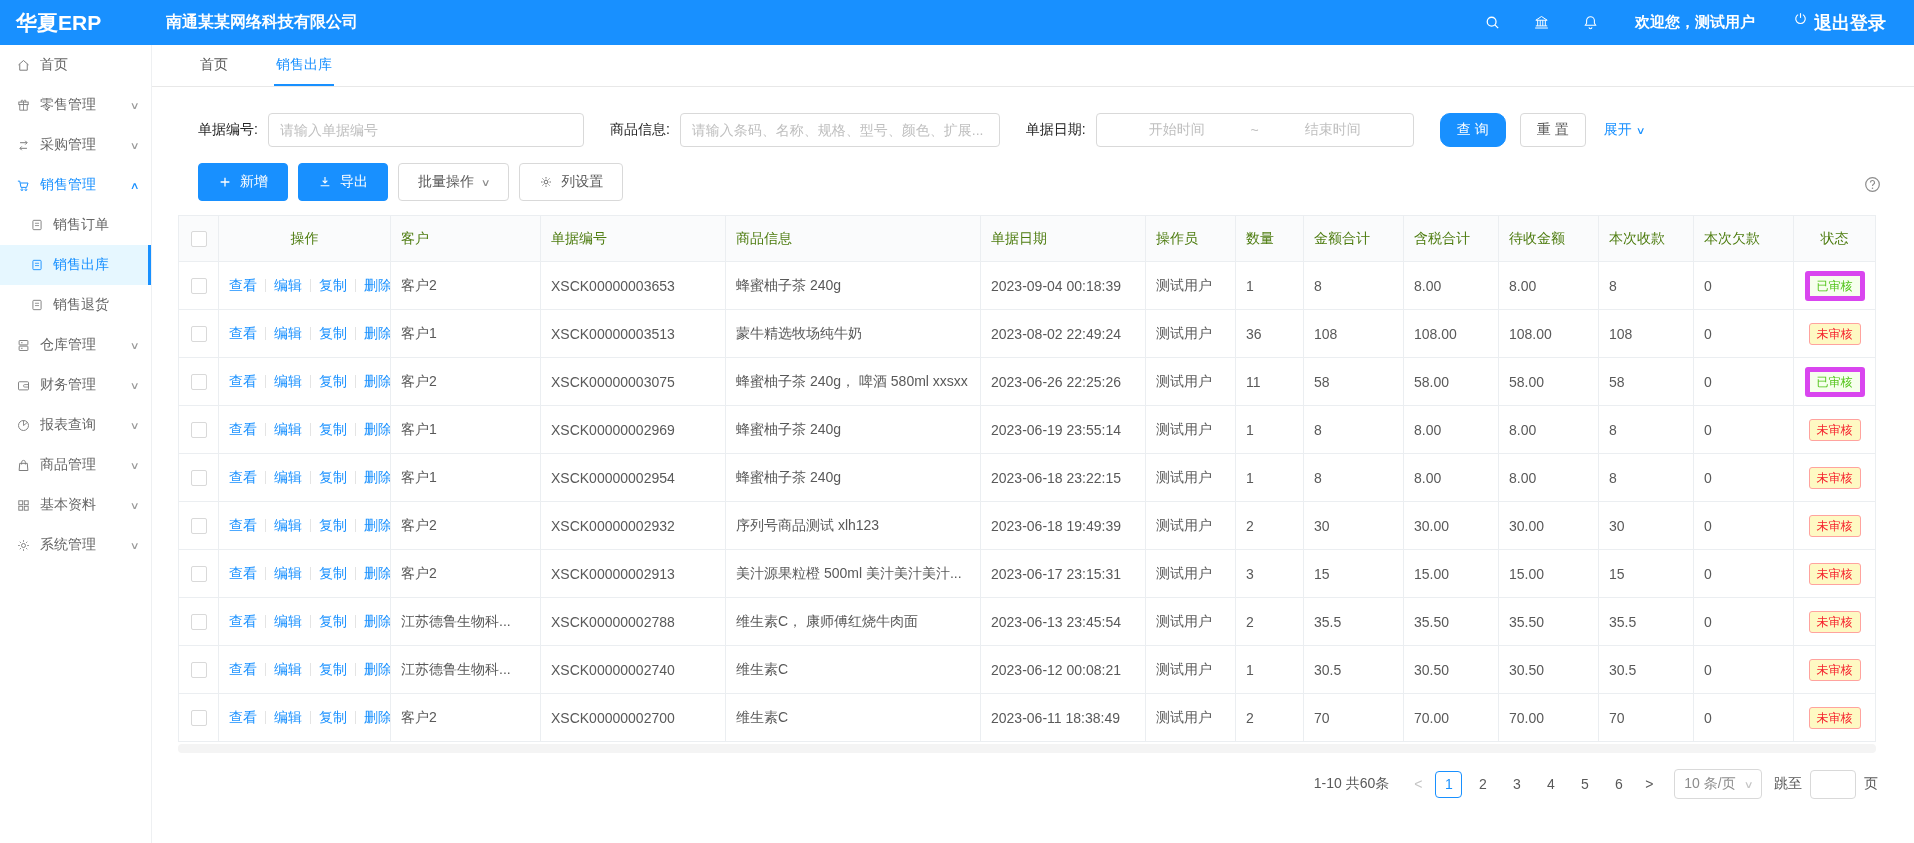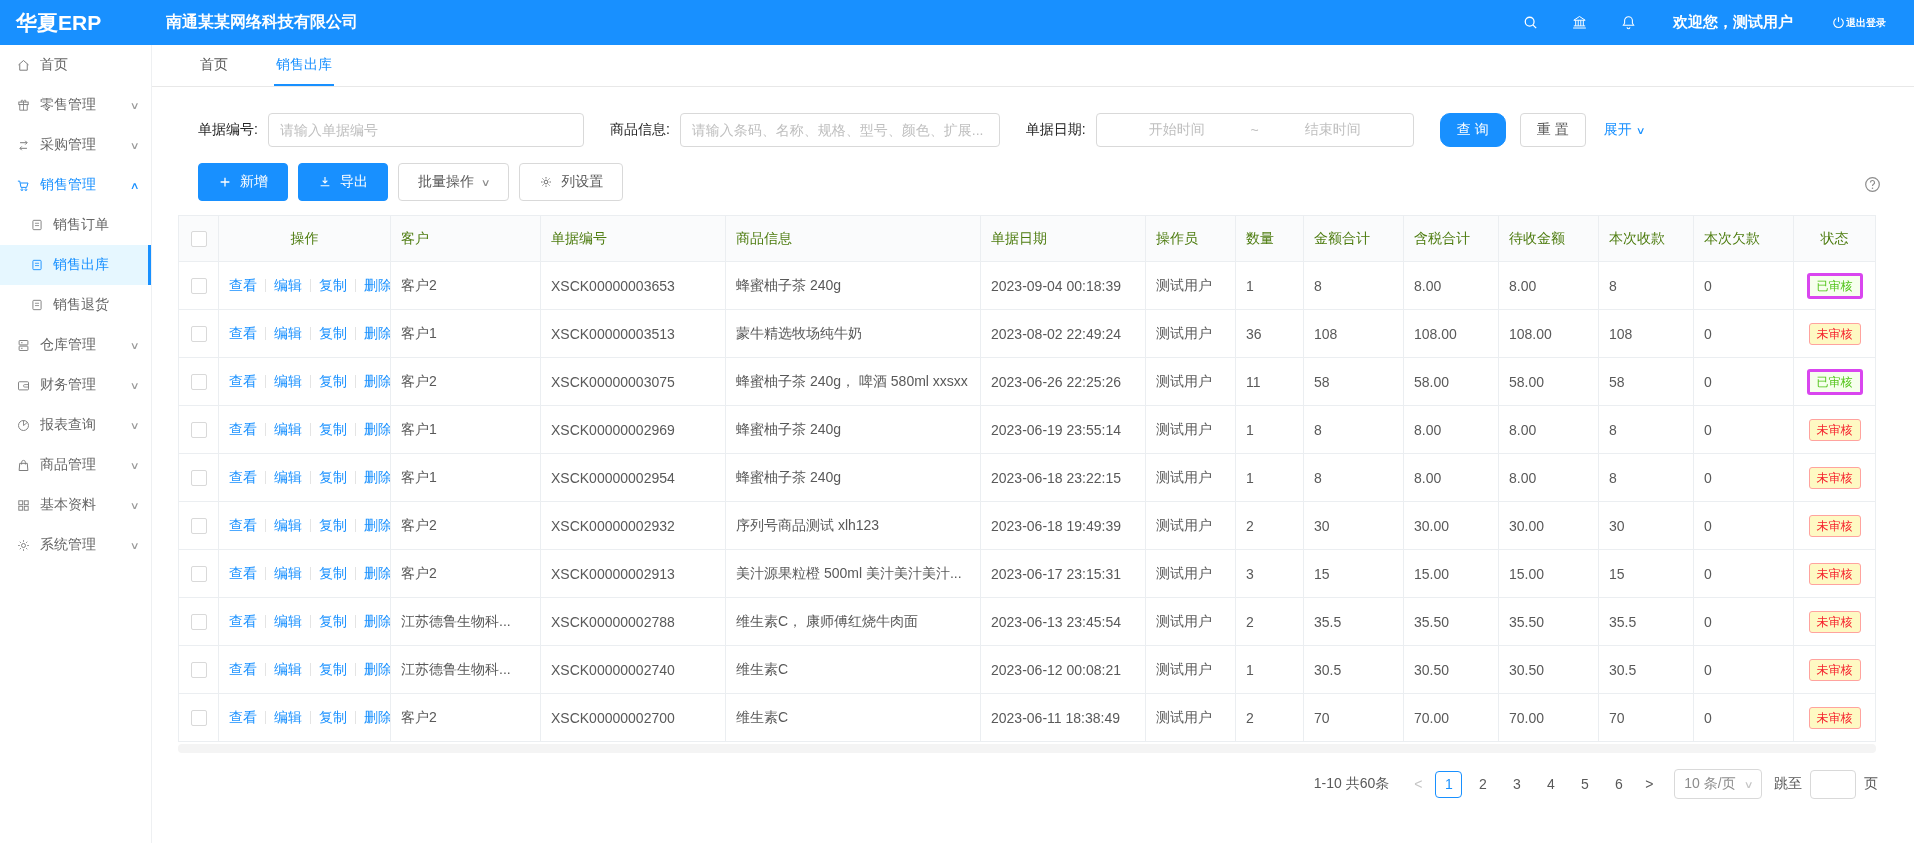--- a/index.html
+++ b/index.html
@@ -11,21 +11,21 @@
   .icn { width:16px; height:16px; display:inline-block; vertical-align:middle; }
 
   
   .topbar { height:45px; background:#1890ff; color:#fff; display:flex; align-items:center; position:relative; z-index:3; }
   .logo { width:152px; padding-left:16px; font-size:21px; font-weight:bold; white-space:nowrap; }
   .company { font-size:16px; font-weight:bold; margin-left:14px; }
   .topbar-right { margin-left:auto; display:flex; align-items:center; padding-right:28px; }
   .tb-icn { margin-left:32px; display:flex; cursor:pointer; color:#fff; }
   .tb-icn .icn { width:17px; height:17px; }
   .welcome { margin-left:36px; font-size:15px; font-weight:bold; }
-  .logout { margin-left:38px; font-size:10px; font-weight:bold; display:flex; align-items:center; gap:0; cursor:pointer; }
+  .logout { margin-left:38px; font-size:18px; font-weight:bold; display:flex; align-items:flex-start; gap:6px; cursor:pointer; }
   .logout .icn { width:15px; height:15px; }
 
   
   .sidebar { position:absolute; left:0; top:45px; bottom:0; width:152px; background:#fff; border-right:1px solid #eef0f2; z-index:2; }
   .menu-item { height:40px; display:flex; align-items:center; font-size:14px; color:#666; position:relative; cursor:pointer; white-space:nowrap; }
   .mi-icon { margin-left:16px; width:15px; height:15px; color:#7d7d7d; flex:none; }
   .submenu-item .mi-icon { margin-left:30px; width:14px; height:14px; }
   .mi-label { margin-left:9px; }
   .mi-caret { position:absolute; right:13px; font-size:10px; color:#999; transform:scaleX(1.35); }
   .parent-active, .parent-active .mi-icon, .parent-active .mi-caret { color:#1890ff; }
@@ -70,21 +70,21 @@
   .table-wrap { margin:14px 0 0 26px; }
   table { border-collapse:collapse; table-layout:fixed; width:1698px; background:#fff; }
   th,td { border:1px solid #ebeef1; font-size:14px; font-weight:normal; padding:0 10px; text-align:left; overflow:hidden; white-space:nowrap; }
   th { height:46px; background:#fafbfc; color:#4d7c0f; }
   td { height:48px; color:#595959; }
   .c-center { text-align:center; }
   .cbx { display:inline-block; width:16px; height:16px; border:1px solid #d9d9d9; border-radius:2px; background:#fff; vertical-align:middle; cursor:pointer; }
   .alink { color:#1890ff; cursor:pointer; text-decoration:none; }
   .asep { display:inline-block; width:1px; height:13px; background:#e4e4e4; margin:0 8px; vertical-align:-2px; }
   .badge { display:inline-block; font-size:12px; line-height:20px; padding:0 7px; border-radius:3px; }
-  .badge.approved { color:#52c41a; background:#f6ffed; border:3px solid #d946ef; }
+  .badge.approved { color:#52c41a; background:#f6ffed; border:5px solid #d946ef; }
   .badge.pending  { color:#f5222d; background:#fef9c3; border:1px solid #ffa39e; }
   .hscroll { width:1698px; height:9px; margin:2px 0 0 26px; background:#f4f4f4; border-radius:4px; }
 
   
   .pagination { display:flex; align-items:center; justify-content:flex-end; margin:16px 36px 0 0; font-size:14px; color:#595959; }
   .pg-total { margin-right:16px; }
   .pg-arrow { width:26px; text-align:center; cursor:pointer; color:#c5c5c5; font-size:14px; }
   .pg-arrow.next { color:#595959; }
   .pg-pages { display:flex; gap:7px; margin:0 4px; }
   .pg-num { min-width:27px; height:27px; line-height:27px; text-align:center; border-radius:4px; cursor:pointer; }

